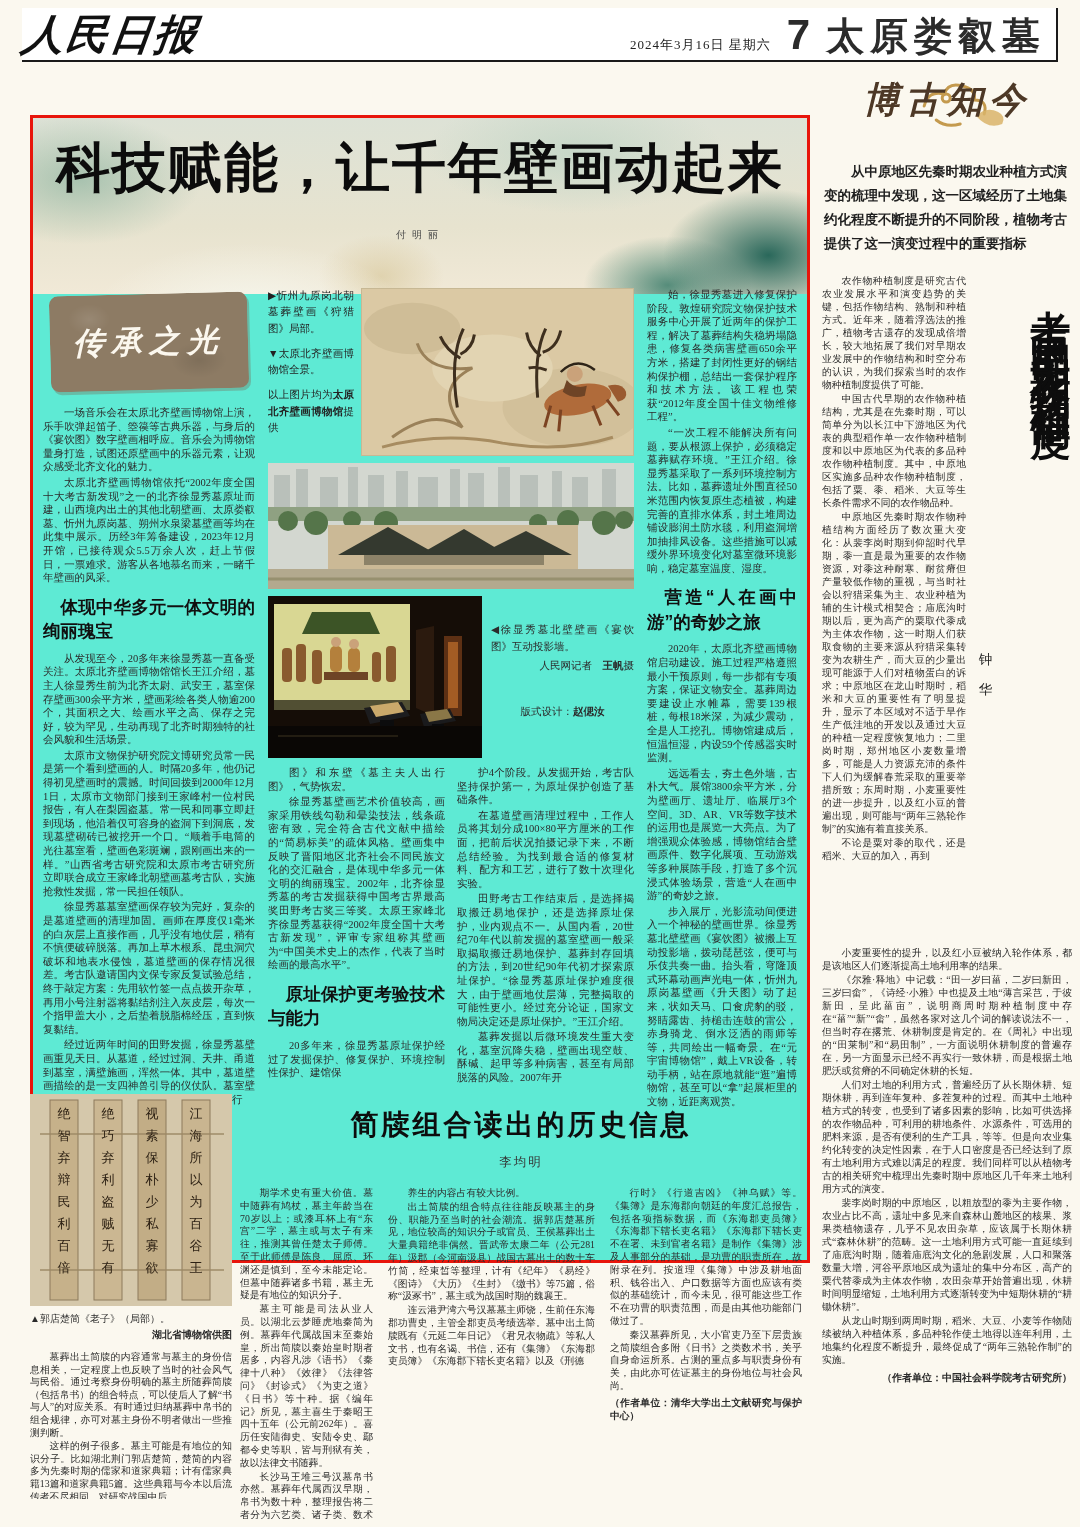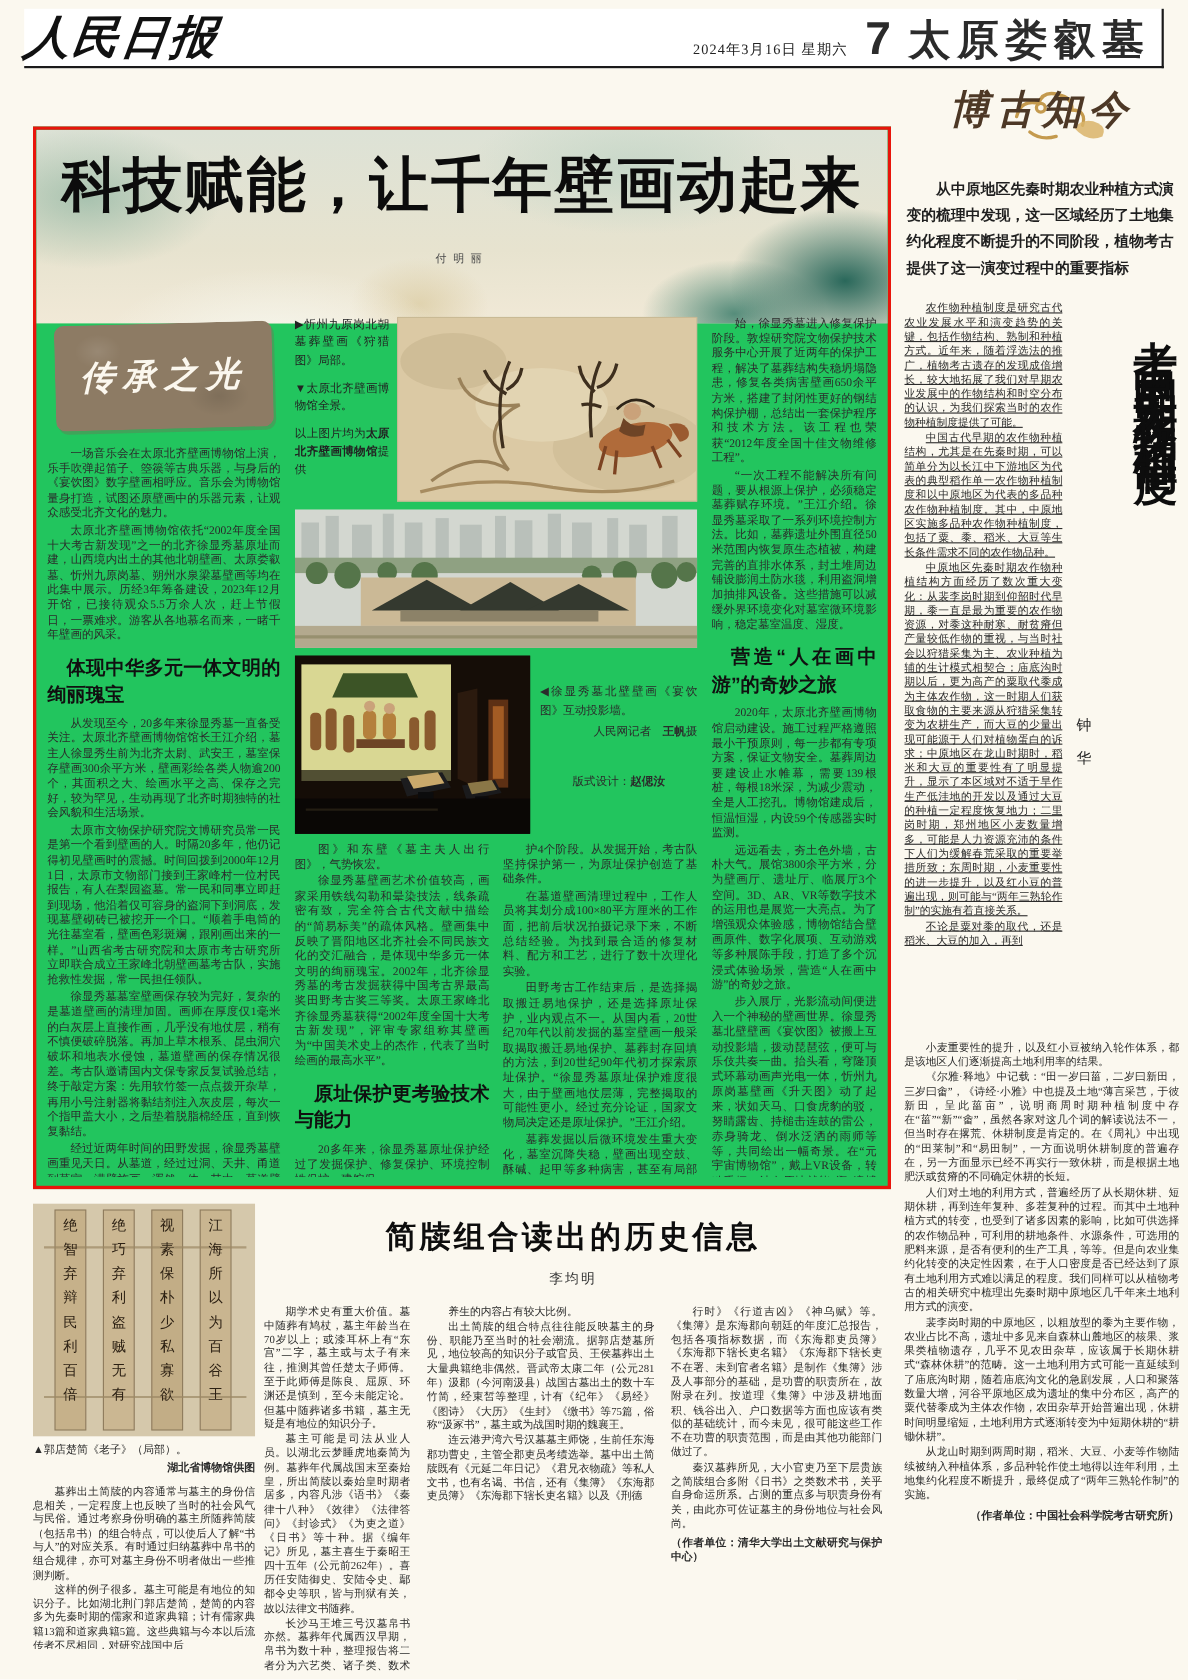--- a/index.html
+++ b/index.html
@@ -21,22 +21,22 @@
     font-size:42px; font-weight:900; font-style:italic; letter-spacing:2px;
     transform:skewX(-7deg); line-height:1; padding-bottom:4px; color:#111;
   }
   .mast-right { display:flex; align-items:baseline; gap:16px; padding:0 10px 6px 0; }
   .mast-date { font-size:13px; color:#222; letter-spacing:1px; }
   .mast-page-no { font-size:42px; font-weight:700; font-family:"Liberation Sans","DejaVu Sans",sans-serif; line-height:.9; }
   .mast-section { font-size:38px; font-weight:900; letter-spacing:6px; font-family:"Liberation Sans","DejaVu Sans",sans-serif; line-height:.9; }
 
   
   .main-article {
-    position:absolute; left:30px; top:115px; width:780px; height:966px;
-    border:3px solid #e8150b; background:#22c55e; overflow:hidden;
+    position:absolute; left:30px; top:115px; width:780px; height:1148px;
+    border:3px solid #e8150b; background:#5eead4; overflow:hidden;
   }
   .painting {
     position:absolute; left:0; top:0; right:0; height:176px;
     background:
       radial-gradient(150px 95px at 95% 78%, rgba(31,97,84,.95), rgba(31,97,84,0) 70%),
       radial-gradient(120px 70px at 82% 95%, rgba(58,124,106,.85), rgba(58,124,106,0) 70%),
       radial-gradient(200px 80px at 70% 20%, rgba(196,214,199,.9), rgba(196,214,199,0) 75%),
       radial-gradient(170px 90px at 6% 35%, rgba(148,183,163,.75), rgba(148,183,163,0) 72%),
       radial-gradient(230px 110px at 28% 115%, rgba(246,248,240,.95), rgba(246,248,240,0) 70%),
       radial-gradient(90px 60px at 45% 90%, rgba(214,197,150,.6), rgba(214,197,150,0) 70%),
@@ -98,21 +98,21 @@
   .bogu svg { position:absolute; left:50%; top:-4px; transform:translateX(-34%); }
   .bogu-text {
     position:relative; font-size:36px; font-weight:900; letter-spacing:6px; color:#4d3826;
     font-style:italic;
   }
   .sb-intro {
     margin:18px 2px 0; font-family:"Liberation Sans","DejaVu Sans",sans-serif;
     font-size:13.5px; font-weight:600; line-height:1.78; color:#1f1f1f; text-indent:2em;
   }
   .sb-main { display:flex; margin-top:18px; height:664px; overflow:hidden; }
-  .sb-text { width:144px; flex:none; font-size:9.8px; line-height:13px; text-align:justify; overflow:hidden;text-decoration:underline; }
+  .sb-text { width:144px; flex:none; font-size:9.8px; line-height:13px; text-align:justify; overflow:hidden; }
   .sb-text p, .sb-cont p { text-indent:2em; margin-bottom:1px; }
   .sb-author { writing-mode:vertical-rl; flex:none; width:28px; font-size:13.5px; letter-spacing:30px; color:#222; padding-top:368px; }
   .sb-vtitle {
     writing-mode:vertical-rl; flex:1; text-align:start;
     font-size:40px; font-weight:900; letter-spacing:9px; line-height:1.1; color:#0d0d0d; padding-top:4px;
   }
   .sb-cont { margin-top:8px; font-size:9.8px; line-height:13px; text-align:justify; }
   .sb-attrib { font-weight:700; text-align:right; font-size:10px; margin-top:5px; }
 
   

